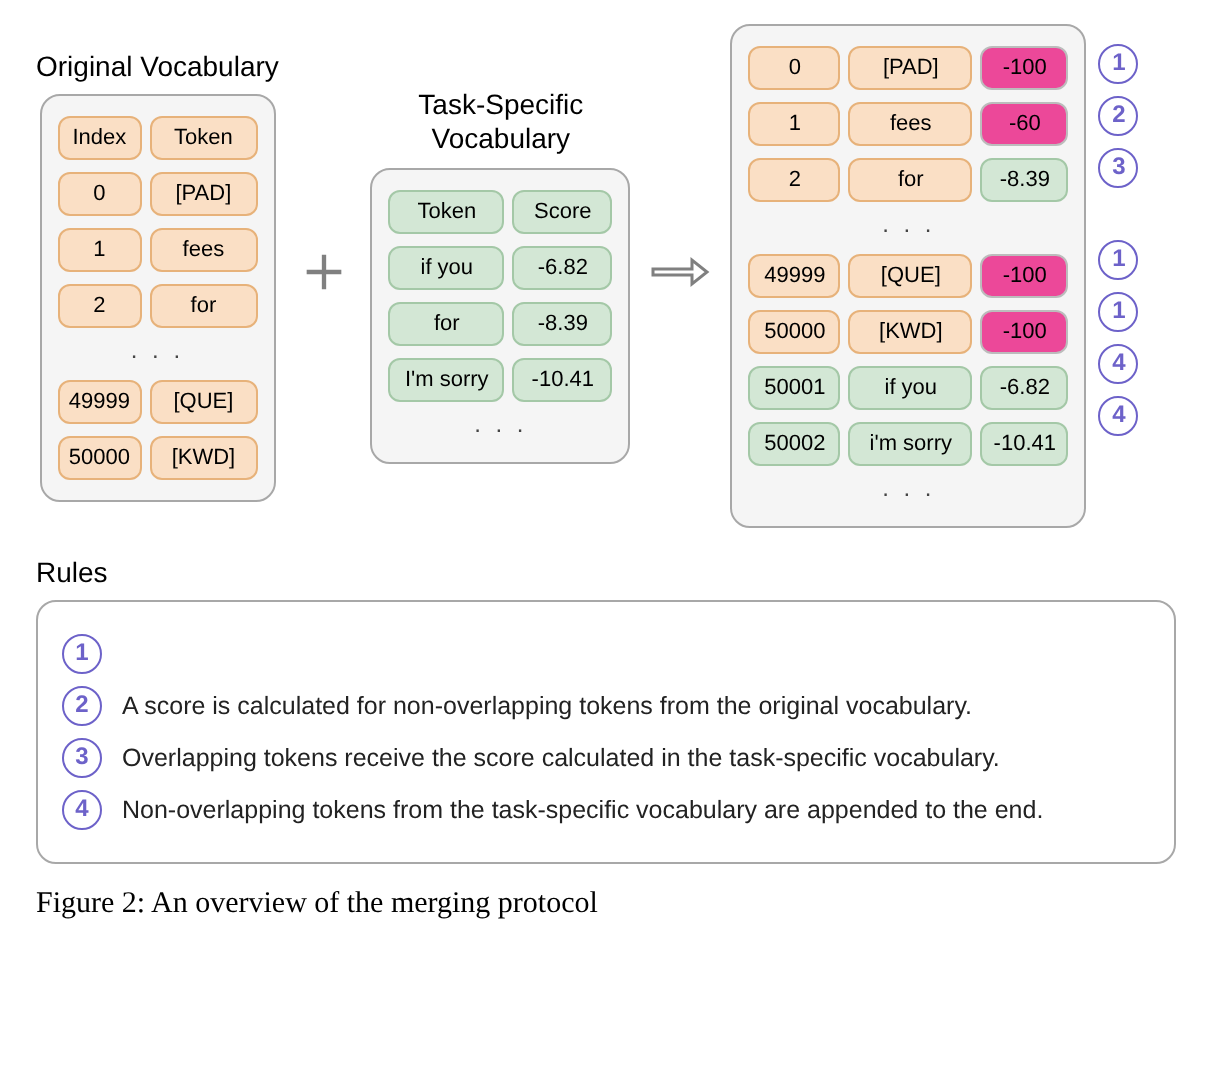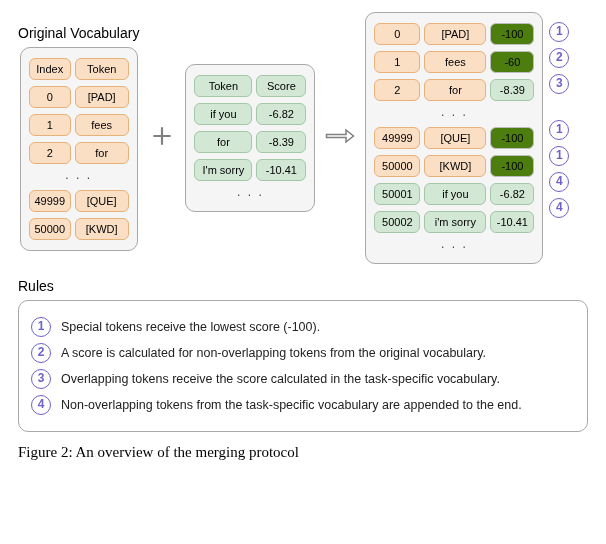--- a/index.html
+++ b/index.html
@@ -27,21 +27,21 @@
     border-radius: 6px;
     height: 22px;
     line-height: 20px;
     font-size: 11px;
     text-align: center;
     border: 1px solid;
   }
   .hdr { background: #fff; text-align: center; }
   .orange { background: #fadfc5; border-color: #e7b27a; }
   .green  { background: #d3e7d5; border-color: #a4c8a7; }
-  .gray   { background: #4d7c0f; border-color: #bcbcbc; }
+  .gray   { background: #ec4899; border-color: #bcbcbc; }
   .dots { text-align: center; font-size: 12px; letter-spacing: 2px; color: #444; height: 14px; line-height: 10px; }
   .plus, .arrow { font-size: 28px; color: #6b6b6b; line-height: 1; padding: 0 2px; }
   .arrow svg { width: 30px; height: 24px; }
   .badge {
     width: 20px; height: 20px;
     border: 1.5px solid #6d62c9;
     border-radius: 50%;
     color: #6d62c9;
     font-size: 12px; font-weight: bold;
     text-align: center; line-height: 17px;
@@ -94,20 +94,21 @@
     </div>
   </div>
 
   <div class="plus">
     <svg width="26" height="26" viewBox="0 0 24 24">
         <path d="M11 4h2v7h7v2h-7v7h-2v-7H4v-2h7z" fill="#808080"></path>
       </svg>
   </div>
 
   <div class="section">
+    <div class="sec-title" style="width:110px">Task-Specific Vocabulary</div>
     <div class="panel" style="width:130px">
       <div class="row">
         <div class="cell hdr green" style="width:58px">Token</div>
         <div class="cell hdr green" style="width:50px">Score</div>
       </div>
       <div class="row">
         <div class="cell green" style="width:58px">if you</div>
         <div class="cell green" style="width:50px">-6.82</div>
       </div>
       <div class="row">
@@ -180,21 +181,20 @@
         <div class="badge">4</div>
       </div>
     </div>
   </div>
 </div>
 
 <div class="rules-title">Rules</div>
 <div class="rules-box">
   <div class="rule-row">
     <div class="badge">1</div>
-    <div>Special tokens receive the lowest score (-100).</div>
   </div>
   <div class="rule-row">
     <div class="badge">2</div>
     <div>A score is calculated for non-overlapping tokens from the original vocabulary.</div>
   </div>
   <div class="rule-row">
     <div class="badge">3</div>
     <div>Overlapping tokens receive the score calculated in the task-specific vocabulary.</div>
   </div>
   <div class="rule-row">

